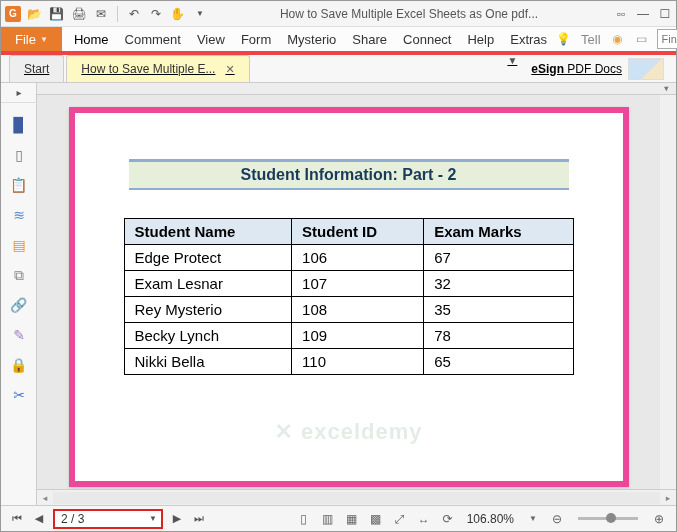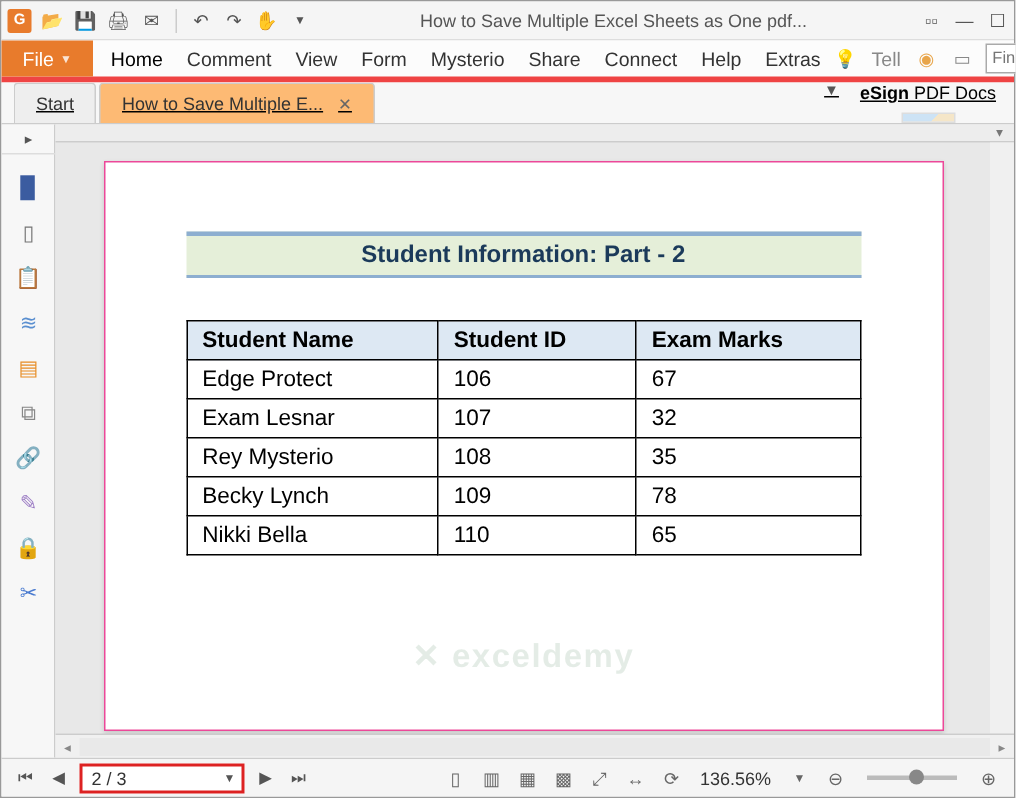--- a/index.html
+++ b/index.html
@@ -22,43 +22,43 @@
     .file-tab .caret { font-size:8px; margin-left:4px; opacity:.8;}
     .menuitem { padding:4px 8px; color:#333; font-size:13px; cursor:pointer;}
     .menuitem.active { color:#000; font-weight:500;}
     .menubar .spacer { flex:1;}
     .menubar-right { display:flex; align-items:center; gap:6px; padding-right:6px;}
     .menubar-right .icon-btn { width:18px;height:18px;display:flex;align-items:center;justify-content:center;color:#888;cursor:pointer;}
     .find-box { width:90px; height:20px; border:1px solid #aaa; padding:1px 4px; font-size:11px; color:#888;}
 
     
     .tabbar { height: 28px; background:#f7f7f7; border-bottom:1px solid #ccc; display:flex; padding:0 8px; gap:2px; position:relative;text-decoration:underline;}
-    .doctab { background:#fdba74; border:1px solid #ccc; border-bottom:none; padding:4px 14px 4px 14px; font-size:12px; color:#333; display:flex; align-items:center; gap:10px; border-radius:3px 3px 0 0; cursor:pointer;}
+    .doctab { background:#fef9c3; border:1px solid #ccc; border-bottom:none; padding:4px 14px 4px 14px; font-size:12px; color:#333; display:flex; align-items:center; gap:10px; border-radius:3px 3px 0 0; cursor:pointer;}
     .doctab.inactive { background:#eee;}
     .doctab .close { font-size:11px; color:#666; cursor:pointer;}
     .tabbar .dropdown-arrow { margin-left:auto; margin-right:12px; color:#555; cursor:pointer; font-size:10px;}
-    .esign { display:flex; align-items:center; gap:6px; padding-right:4px;flex-direction:column;}
+    .esign { display:flex; align-items:center; gap:6px; padding-right:4px;}
     .esign-text { font-size:12px; }
     .esign-text b { font-weight:bold;}
     .esign-img { width:36px; height:22px; background:linear-gradient(135deg,#cde3f5 60%,#f5e6c8 60%); border:1px solid #ddd;}
 
     
     .body-row { flex:1; display:flex; min-height:0;}
     .sidenav { width:36px; background:#f7f7f7; border-right:1px solid #ccc; position:relative;}
     .sidenav-toggle { position:absolute; top:0; left:0; width:36px; height:20px; display:flex;align-items:center;justify-content:center; color:#555; cursor:pointer; font-size:10px; border-bottom:1px solid #ddd;}
     .sidenav-items { position:absolute; top:28px; left:0; width:36px; display:flex;flex-direction:column; align-items:center; gap:10px; padding-top:4px;}
     .sn-icon { width:20px;height:20px;display:flex;align-items:center;justify-content:center;font-size:14px;cursor:pointer;}
 
     .docarea { flex:1; display:flex; flex-direction:column; background:#e8e8e8; position:relative;}
     .doc-top-strip { height:12px; background:#ededed; border-bottom:1px solid #ccc; display:flex;justify-content:flex-end;align-items:center;padding-right:6px;}
     .doc-top-strip .chevron { font-size:9px; color:#777; transform:rotate(90deg); cursor:pointer;}
     .scroll-v { width:16px; background:#f0f0f0;}
     .doc-scroll-row { flex:1; display:flex; min-height:0;}
     .doc-canvas { flex:1; overflow:auto; padding:12px 18px; position:relative;}
-    .page { background:#fff; border:1px solid #ec4899; box-shadow:0 1px 3px rgba(0,0,0,.15); width:560px; margin:0 auto; padding:40px 24px 80px 24px; min-height:380px; position:relative;}
+    .page { background:#fff; border:6px solid #ec4899; box-shadow:0 1px 3px rgba(0,0,0,.15); width:560px; margin:0 auto; padding:40px 24px 80px 24px; min-height:380px; position:relative;}
 
     .page-title { background:#e5efd9; border-top:3px solid #8daed0; border-bottom:2px solid #8daed0; text-align:center; padding:4px 0; font-weight:bold; font-size:16px; margin:6px 30px 28px 30px; color:#1b3a5a;}
     table.data { border-collapse:collapse; width:450px; margin:0 auto;}
     table.data th, table.data td { border:1.5px solid #000; padding:4px 10px; text-align:left; font-size:15px;}
     table.data th { background:#dde8f3; font-weight:bold;}
 
     .watermark { position:absolute; bottom:36px; left:50%; transform:translateX(-50%); opacity:.12; font-size:22px; font-weight:bold; letter-spacing:1px; color:#2a6b3a;}
 
     .hscroll-strip { height:16px; background:#f0f0f0; border-top:1px solid #ccc; display:flex; align-items:center;}
     .hscroll-strip .edge-chevron{width:16px;text-align:center;font-size:9px;color:#888;cursor:pointer;}
@@ -224,21 +224,21 @@
     <span class="nav-btn">▶</span>
     <span class="nav-btn">⏭</span>
     <div class="spacer"></div>
     <span class="sb-icon">▯</span>
     <span class="sb-icon">▥</span>
     <span class="sb-icon">▦</span>
     <span class="sb-icon">▩</span>
     <span class="sb-icon">⤢</span>
     <span class="sb-icon">↔</span>
     <span class="sb-icon">⟳</span>
-    <span class="zoom-text">136.56%</span>
+    <span class="zoom-text">106.80%</span>
     <span class="sb-icon" style="font-size:8px">▼</span>
     <span class="sb-icon">⊖</span>
     <div class="zoom-slider">
         <div class="thumb"></div>
       </div>
     <span class="sb-icon">⊕</span>
   </div>
 
 </div>
 

